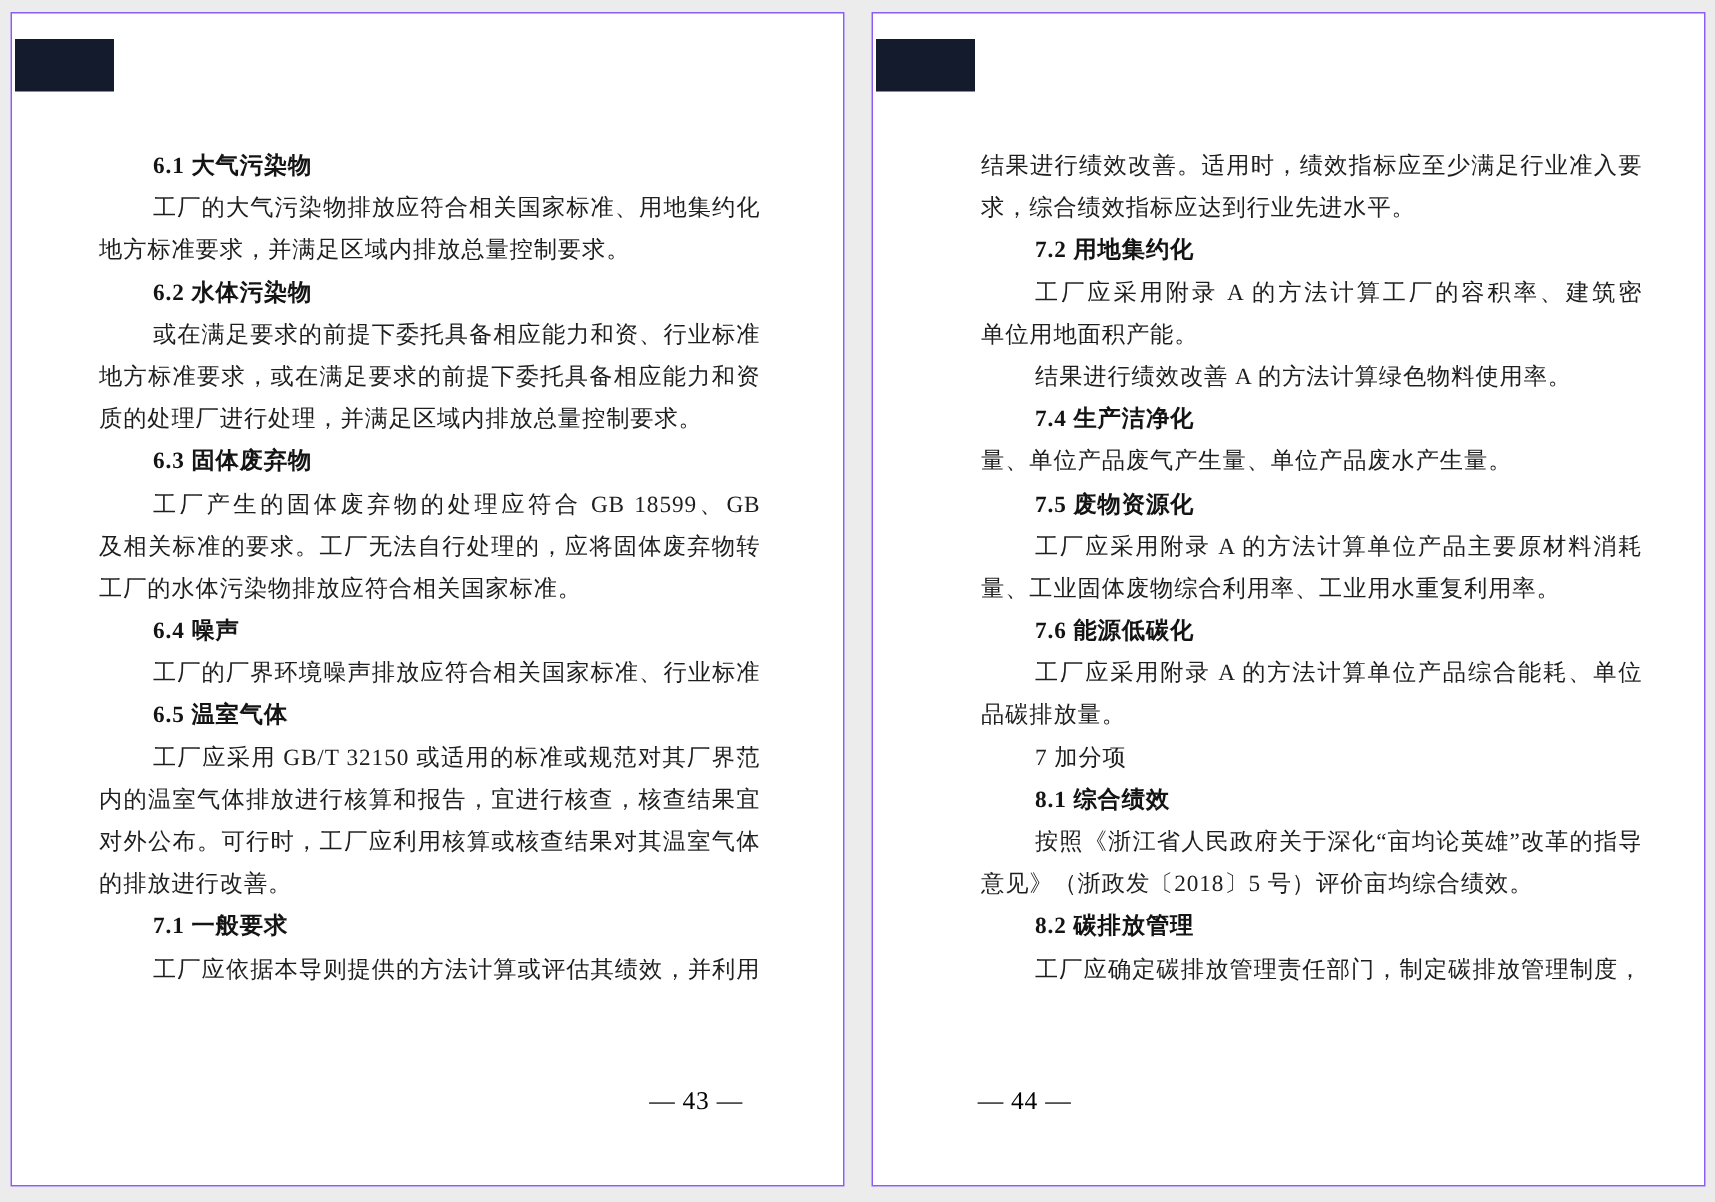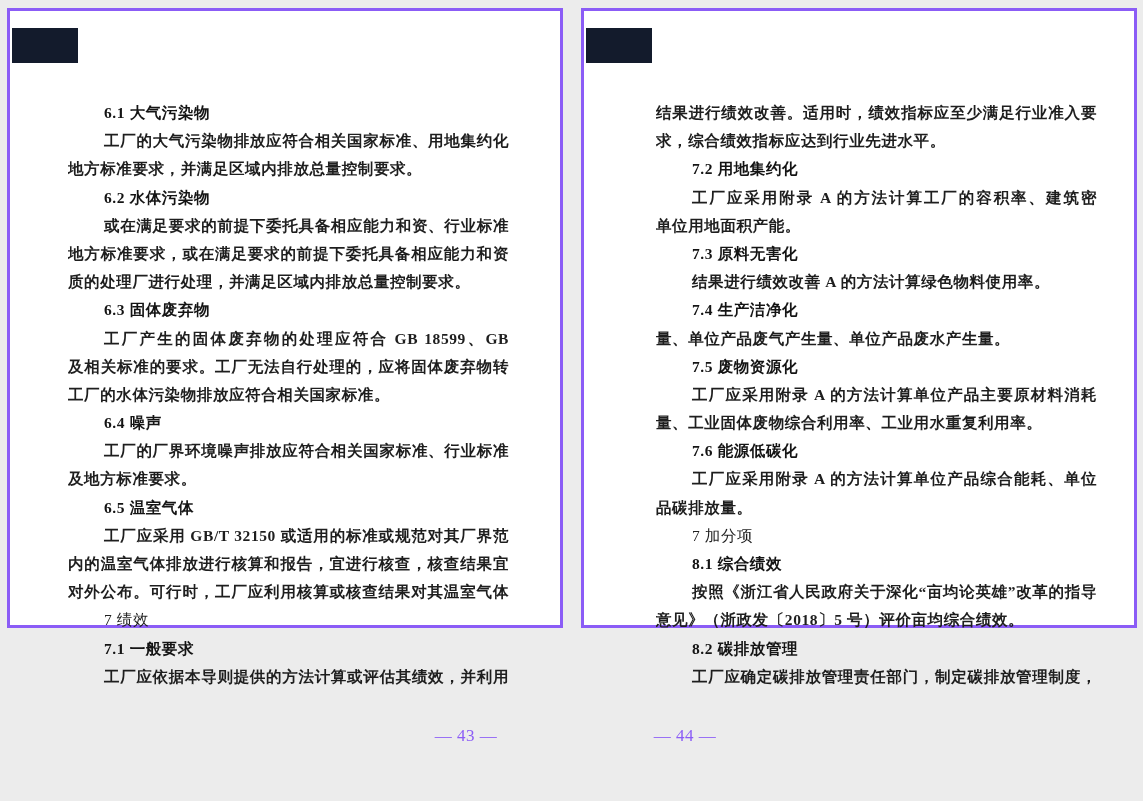--- a/index.html
+++ b/index.html
@@ -13,23 +13,23 @@
   }
   .viewer {
     position: relative;
     width: 1143px;
     height: 801px;
   }
   .page {
     position: absolute;
     top: 8px;
     width: 556px;
-    height: 620px;
+    height: 783px;
     background: #ffffff;
-    border: 3px solid #8b5cf6;
+    border: 1px solid #8b5cf6;
     box-sizing: border-box;
   }
   .page-left  { left: 7px; }
   .page-right { left: 581px; }
   .corner-stamp {
     position: absolute;
     left: 2px;
     top: 17px;
     width: 66px;
     height: 35px;
@@ -44,36 +44,35 @@
   .line {
     box-sizing: border-box;
     width: 100%;
     height: 28.2px;
     line-height: 28.2px;
     font-size: 15.5px;
     letter-spacing: 0.6px;
     color: #1e1e1e;
     white-space: normal;
     overflow: hidden;
-    font-weight: bold;
   }
   .style-h1    { padding-left: 36px; font-weight: 400; }
   .style-h2    { padding-left: 36px; font-weight: 700; color: #141414; }
   .style-first { padding-left: 36px; }
   .style-cont  { padding-left: 0; }
   .just {
     text-align: justify;
     text-align-last: justify;
   }
   .page-footer {
     position: absolute;
     top: 715px;
     transform: translateX(-50%);
     font-size: 17px;
-    color: #8b5cf6;
+    color: #000000;
     white-space: nowrap;
     letter-spacing: 0.5px;
   }
 </style>
 </head>
 <body>
 
 <div class="viewer">
 
   <div class="page page-left">
@@ -85,41 +84,39 @@
         <div class="line style-h2">6.2 水体污染物</div>
         <div class="line style-first just">或在满足要求的前提下委托具备相应能力和资、行业标准及</div>
         <div class="line style-cont just">地方标准要求，或在满足要求的前提下委托具备相应能力和资</div>
         <div class="line style-cont">质的处理厂进行处理，并满足区域内排放总量控制要求。</div>
         <div class="line style-h2">6.3 固体废弃物</div>
         <div class="line style-first just">工厂产生的固体废弃物的处理应符合 GB 18599、GB 18597</div>
         <div class="line style-cont just">及相关标准的要求。工厂无法自行处理的，应将固体废弃物转</div>
         <div class="line style-cont">工厂的水体污染物排放应符合相关国家标准。</div>
         <div class="line style-h2">6.4 噪声</div>
         <div class="line style-first just">工厂的厂界环境噪声排放应符合相关国家标准、行业标准</div>
-        <div class="line style-cont">及地方标准要求。</div>
         <div class="line style-h2">6.5 温室气体</div>
         <div class="line style-first just">工厂应采用 GB/T 32150 或适用的标准或规范对其厂界范围</div>
         <div class="line style-cont just">内的温室气体排放进行核算和报告，宜进行核查，核查结果宜</div>
         <div class="line style-cont just">对外公布。可行时，工厂应利用核算或核查结果对其温室气体</div>
-        <div class="line style-h1">7 绩效</div>
+        <div class="line style-cont">的排放进行改善。</div>
         <div class="line style-h2">7.1 一般要求</div>
         <div class="line style-first just">工厂应依据本导则提供的方法计算或评估其绩效，并利用</div>
       </div>
     <div class="page-footer" style="left:456px;">— 43 —</div>
   </div>
 
   <div class="page page-right">
     <div class="corner-stamp" style="background: rgb(19, 27, 44);"></div>
     <div class="text-block">
         <div class="line style-cont just">结果进行绩效改善。适用时，绩效指标应至少满足行业准入要</div>
         <div class="line style-cont">求，综合绩效指标应达到行业先进水平。</div>
         <div class="line style-h2">7.2 用地集约化</div>
         <div class="line style-first just">工厂应采用附录 A 的方法计算工厂的容积率、建筑密度、</div>
         <div class="line style-cont">单位用地面积产能。</div>
-        <div class="line style-h2">7.3 原料无害化</div>
         <div class="line style-first">结果进行绩效改善 A 的方法计算绿色物料使用率。</div>
         <div class="line style-h2">7.4 生产洁净化</div>
         <div class="line style-cont">量、单位产品废气产生量、单位产品废水产生量。</div>
         <div class="line style-h2">7.5 废物资源化</div>
         <div class="line style-first just">工厂应采用附录 A 的方法计算单位产品主要原材料消耗</div>
         <div class="line style-cont">量、工业固体废物综合利用率、工业用水重复利用率。</div>
         <div class="line style-h2">7.6 能源低碳化</div>
         <div class="line style-first just">工厂应采用附录 A 的方法计算单位产品综合能耗、单位产</div>
         <div class="line style-cont">品碳排放量。</div>
         <div class="line style-h1">7 加分项</div>

